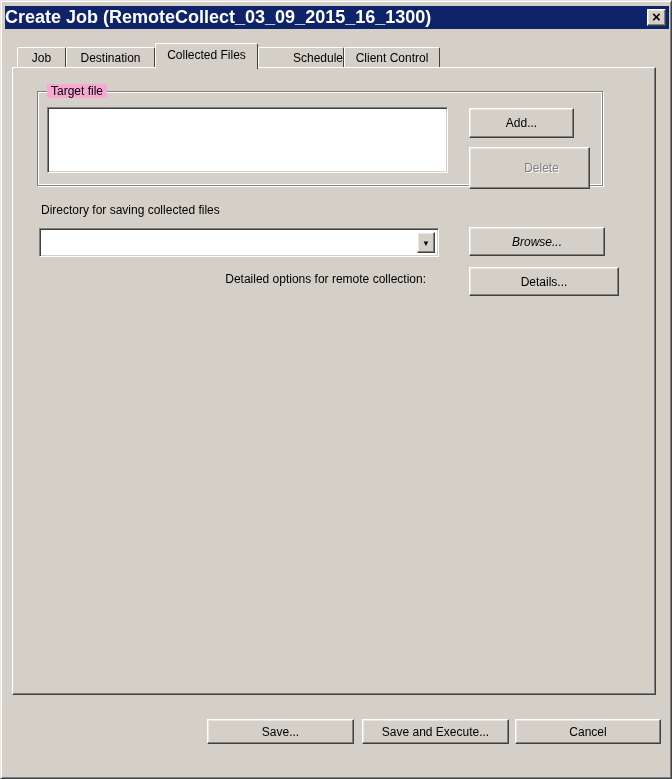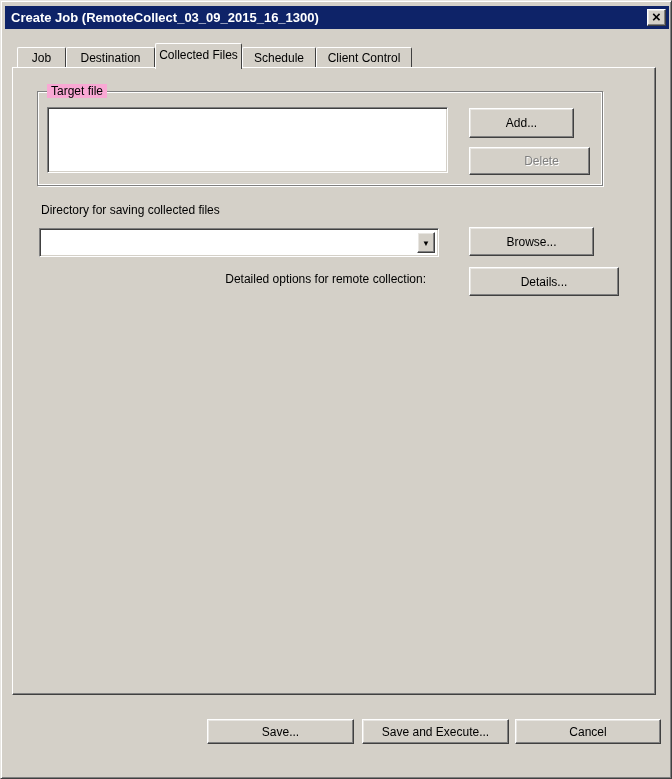--- a/index.html
+++ b/index.html
@@ -19,22 +19,22 @@
     box-shadow:inset 1px 1px 0 #ffffff, inset -1px -1px 0 #808080;
     overflow:hidden;
   }
   
   .titlebar{
     position:absolute;left:4px;top:5px;width:664px;height:23px;
     background:#0e2368;
     display:flex;align-items:center;
   }
   .title-text{
-    color:#ffffff;font-weight:bold;font-size:13px;
-    padding-left:6px;white-space:nowrap;text-align:right;
+    color:#ffffff;font-weight:bold;font-size:18px;
+    white-space:nowrap;text-align:right;
   }
   .close-btn{
     position:absolute;right:3px;top:3px;width:19px;height:17px;
     display:flex;align-items:center;justify-content:center;
     cursor:default;
   }
   .close-btn .x{
     font-size:15px;font-weight:bold;line-height:15px;color:#000;
     transform:translateY(-1px);
   }
@@ -92,33 +92,33 @@
     box-shadow:inset 1px 1px 0 #ffffff, inset -1px -1px 0 #ffffff, 1px 1px 0 #ffffff;
     box-sizing:border-box;
     z-index:4;
   }
   .groupbox-title{
     position:absolute;left:9px;top:-8px;
     background:#f9a8d4;padding:0 4px;font-size:12px;white-space:nowrap;
   }
   .listbox{position:absolute;left:46px;top:106px;width:401px;height:66px;z-index:5;}
   .btn-add{position:absolute;left:468px;top:107px;width:105px;height:30px;z-index:5;}
-  .btn-delete{position:absolute;left:468px;top:146px;width:121px;height:28px;z-index:5;padding-left:24px;}
+  .btn-delete{position:absolute;left:468px;top:146px;width:121px;height:42px;z-index:5;padding-left:24px;}
   
   .dir-label{position:absolute;left:40px;top:202px;font-size:12px;z-index:5;}
   .combobox{position:absolute;left:38px;top:227px;width:400px;height:29px;z-index:5;}
   .combo-text{
     position:absolute;left:3px;top:3px;right:23px;bottom:3px;
     font-size:12px;line-height:21px;overflow:hidden;white-space:nowrap;
   }
   .combo-arrow{
     position:absolute;right:3px;top:3px;width:18px;height:21px;
   }
   .combo-arrow .glyph{font-size:8px;line-height:8px;color:#000;transform:translateY(1px);}
-  .btn-browse{position:absolute;left:468px;top:226px;width:125px;height:29px;z-index:5;}
+  .btn-browse{position:absolute;left:468px;top:226px;width:136px;height:29px;z-index:5;font-style:italic;}
   .details-label{
     position:absolute;left:150px;top:271px;width:275px;
     text-align:right;font-size:12px;z-index:5;
   }
   .btn-details{position:absolute;left:468px;top:266px;width:150px;height:29px;z-index:5;}
   
   .btn-execute{position:absolute;left:49px;top:718px;width:149px;height:25px;}
   .btn-save{position:absolute;left:206px;top:718px;width:147px;height:25px;}
   .btn-save-exec{position:absolute;left:361px;top:718px;width:147px;height:25px;}
   .btn-cancel{position:absolute;left:514px;top:718px;width:146px;height:25px;}
@@ -135,24 +135,24 @@
     </div>
   </div>
 
   <div class="tabstrip">
     <div class="tab" style="width:49px;">
       <span>Job</span>
     </div>
     <div class="tab" style="width:89px;">
       <span>Destination</span>
     </div>
-    <div class="tab active" style="width:87px;">
+    <div class="tab active" style="width:103px;">
       <span>Collected Files</span>
     </div>
-    <div class="tab" style="width:74px;">
+    <div class="tab" style="width:86px;justify-content:flex-end;">
       <span>Schedule</span>
     </div>
     <div class="tab" style="width:96px;">
       <span>Client Control</span>
     </div>
   </div>
 
   <div class="tab-panel"></div>
 
   <div class="groupbox">

